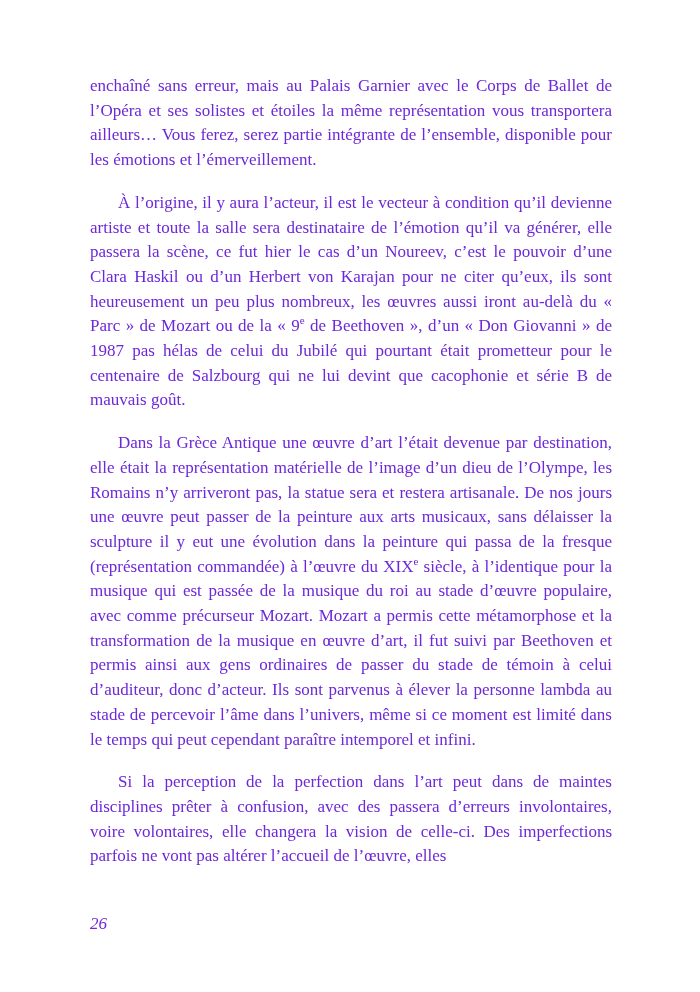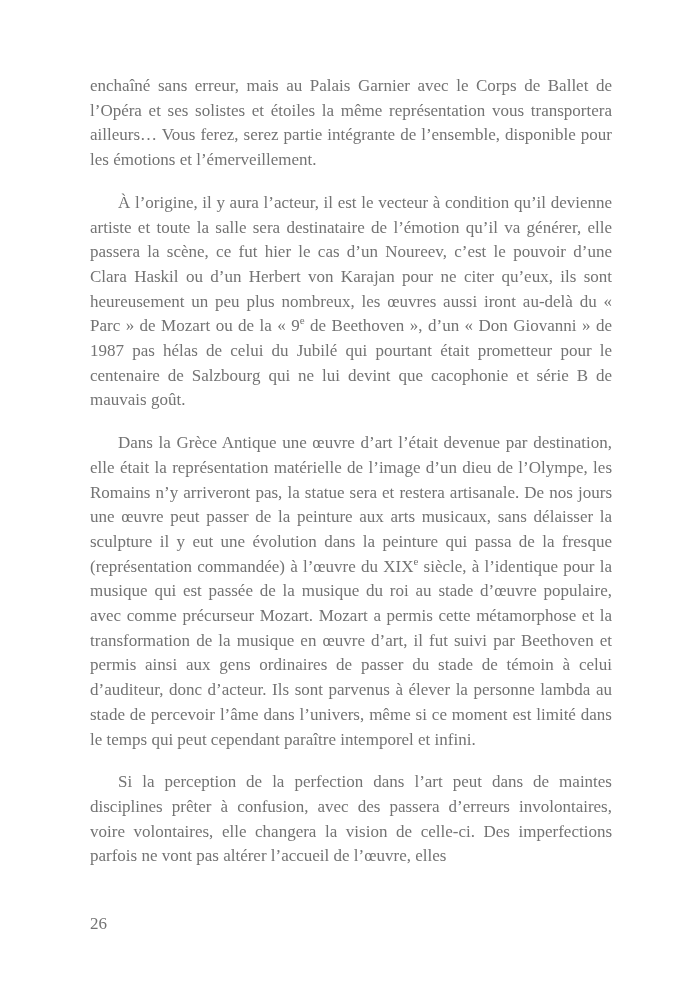--- a/index.html
+++ b/index.html
@@ -7,21 +7,21 @@
     padding: 0;
     background: #ffffff;
   }
   .page {
     position: relative;
     width: 700px;
     height: 992px;
     background: #ffffff;
     overflow: hidden;
     font-family: "Liberation Serif", "DejaVu Serif", serif;
-    color: #737373;
+    color: #6d28d9;
   }
   .text-block {
     position: absolute;
     left: 90px;
     top: 74px;
     width: 522px;
     font-size: 17px;
     line-height: 24.7px;
     text-align: justify;
   }
@@ -37,20 +37,21 @@
     line-height: 0;
     vertical-align: super;
   }
   .page-number {
     position: absolute;
     left: 90px;
     top: 912px;
     font-size: 17px;
     line-height: 24px;
     text-align: left;
+    font-style: italic;
   }
 </style>
 </head>
 <body>
 
 <div class="page">
   <div class="text-block">
 
     <p class="para"><span>enchaîné sans erreur, mais au Palais Garnier avec le Corps de Ballet de l’Opéra et ses solistes et étoiles la même représentation vous transportera ailleurs… Vous ferez, serez partie intégrante de l’ensemble, disponible pour les émotions et l’émerveillement.</span></p>
 

